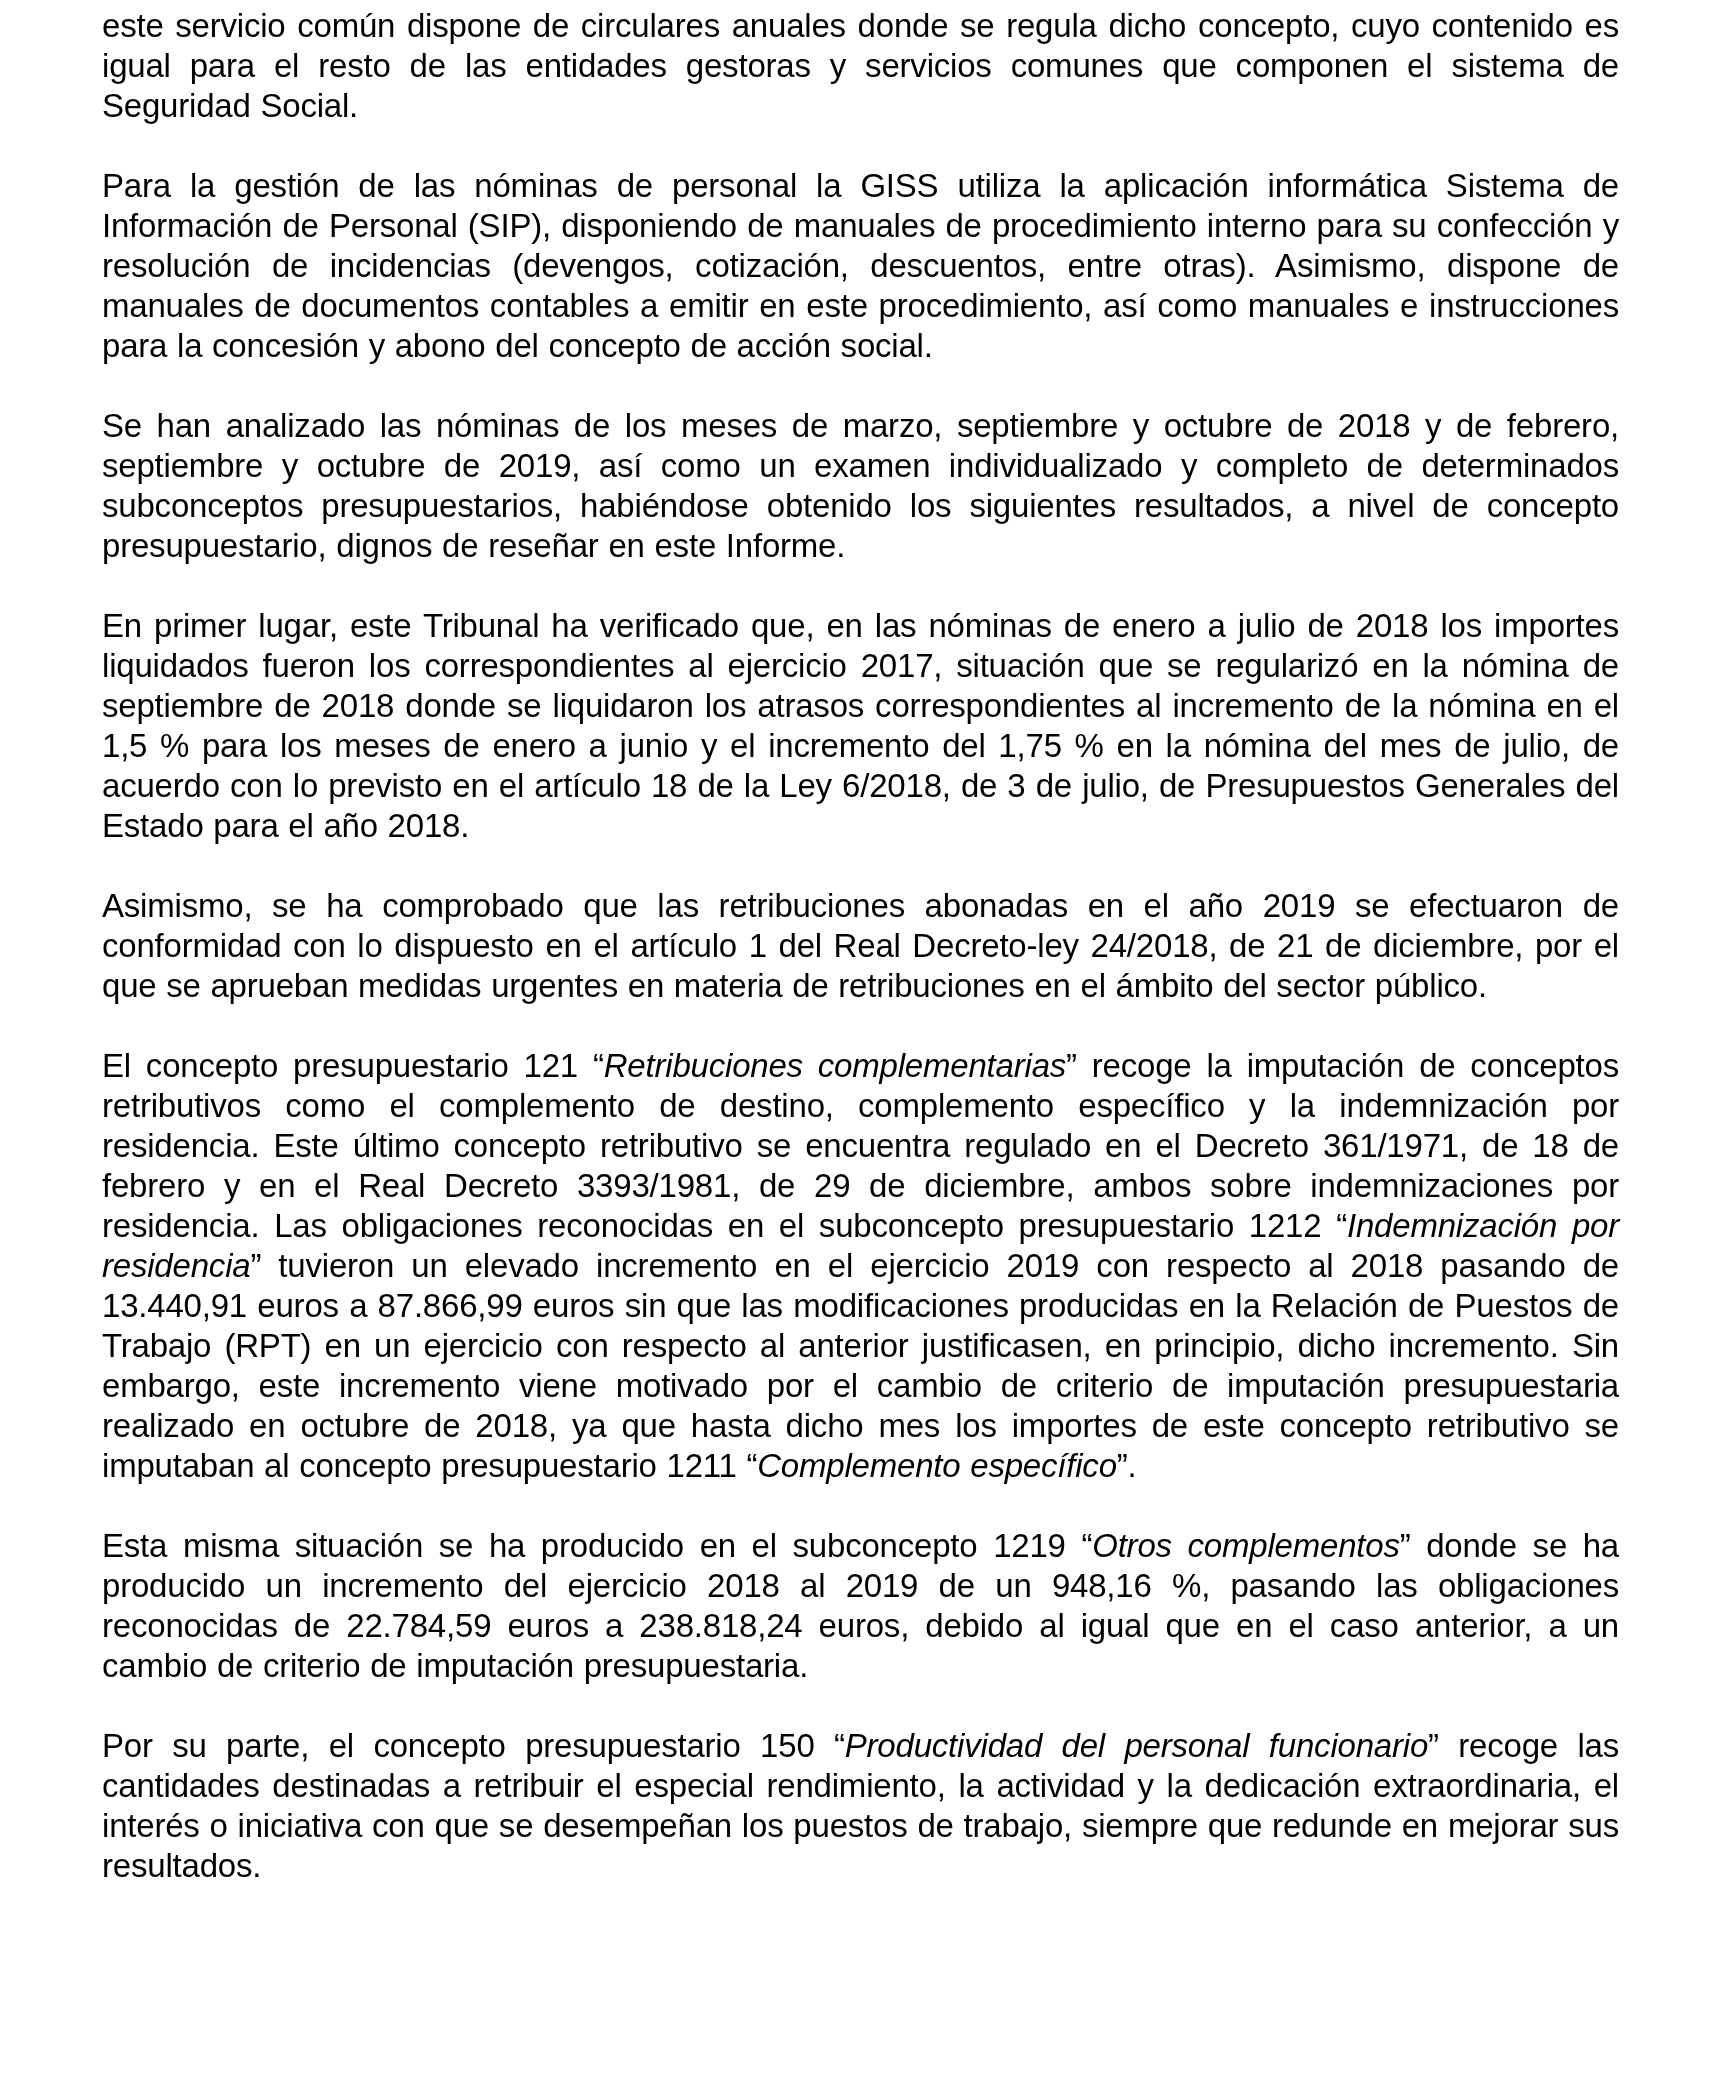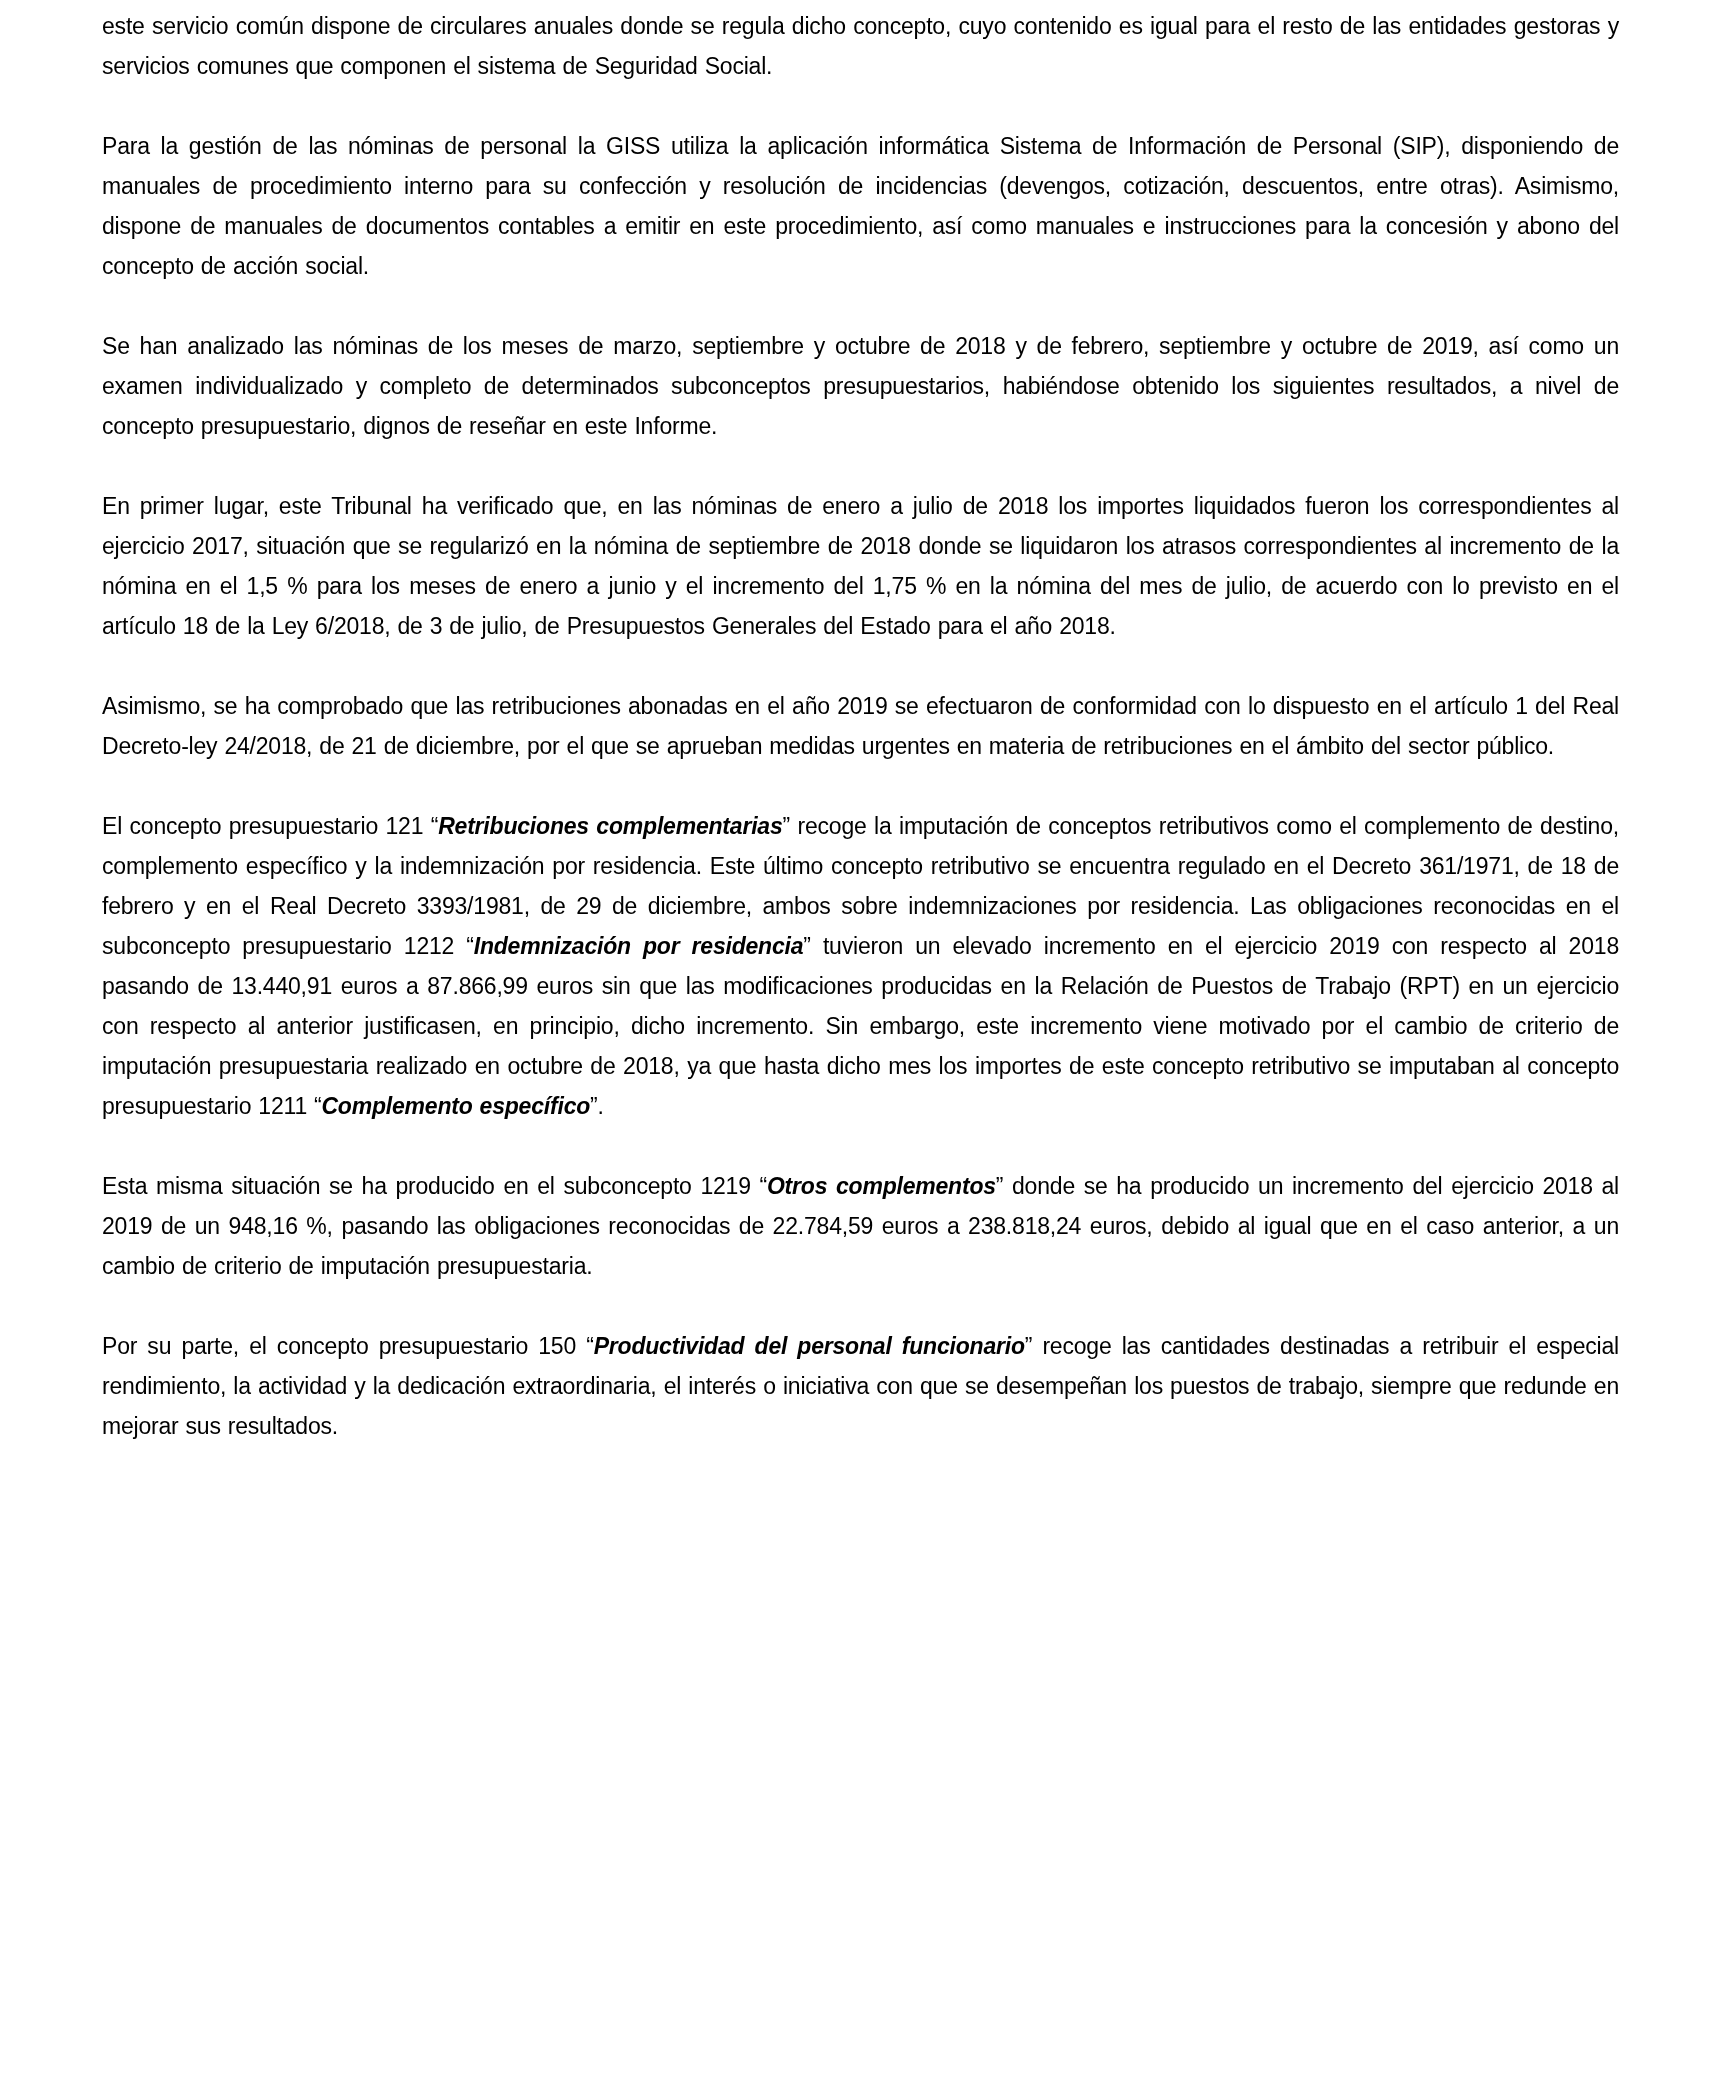--- a/index.html
+++ b/index.html
@@ -16,32 +16,31 @@
     box-sizing: border-box;
     width: 1731px;
     height: 2097px;
     padding: 5.7px 106px 0 102px;
   }
   .text-block {
     width: 100%;
   }
   .para {
     margin: 0 6px 40px 0;
-    font-size: 23px;
+    font-size: 33px;
     line-height: 40px;
     text-align: justify;
     letter-spacing: -0.2px;
     word-spacing: 0.8px;
   }
   .para:last-child {
     margin-bottom: 0;
   }
   .seg-italic {
     font-style: italic;
-    font-weight: bold;
   }
 </style>
 </head>
 <body style="background: rgb(255, 255, 255); color: rgb(0, 0, 0);">
 
 <main class="page">
   <div class="text-block" id="doc-body">
       <p class="para"><span class="seg-normal">este servicio común dispone de circulares anuales donde se regula dicho concepto, cuyo contenido es igual para el resto de las entidades gestoras y servicios comunes que componen el sistema de Seguridad Social.</span></p>
       <p class="para"><span class="seg-normal">Para la gestión de las nóminas de personal la GISS utiliza la aplicación informática Sistema de Información de Personal (SIP), disponiendo de manuales de procedimiento interno para su confección y resolución de incidencias (devengos, cotización, descuentos, entre otras). Asimismo, dispone de manuales de documentos contables a emitir en este procedimiento, así como manuales e instrucciones para la concesión y abono del concepto de acción social.</span></p>
       <p class="para"><span class="seg-normal">Se han analizado las nóminas de los meses de marzo, septiembre y octubre de 2018 y de febrero, septiembre y octubre de 2019, así como un examen individualizado y completo de determinados subconceptos presupuestarios, habiéndose obtenido los siguientes resultados, a nivel de concepto presupuestario, dignos de reseñar en este Informe.</span></p>

